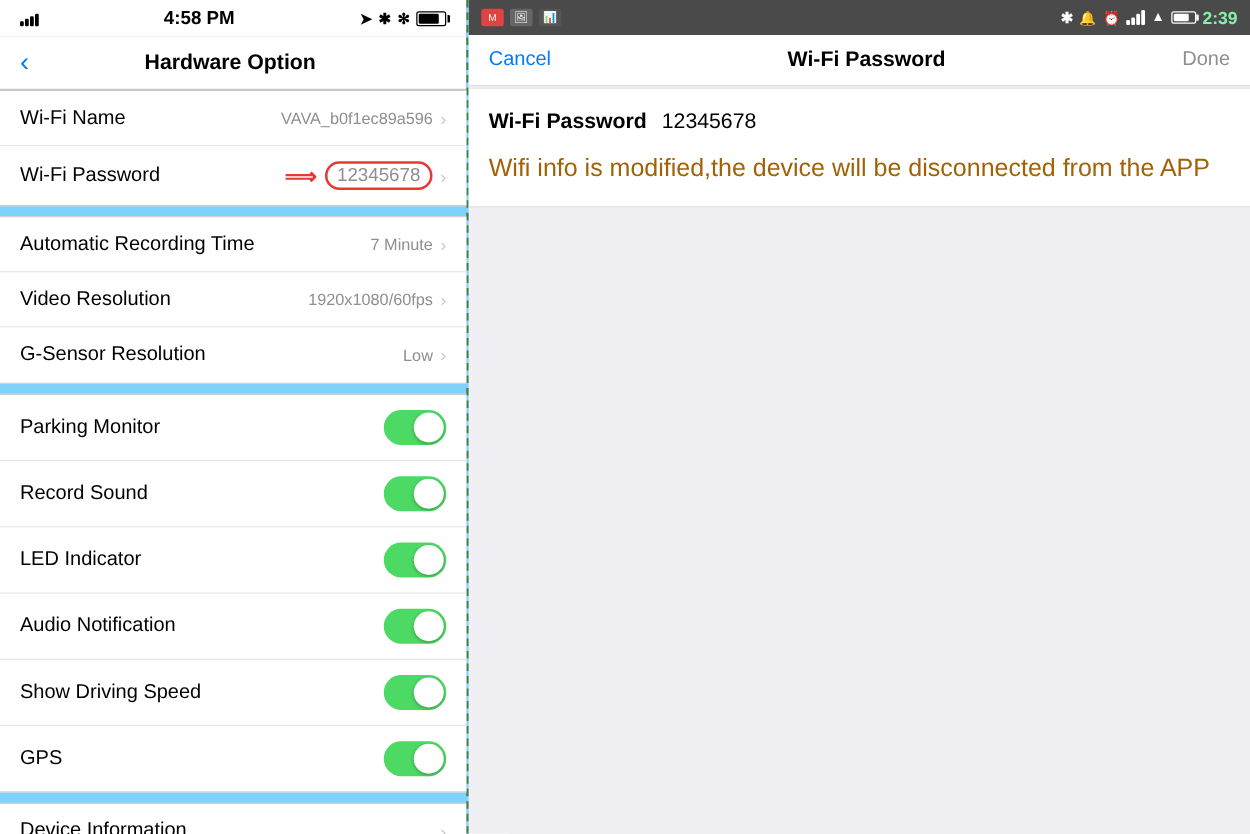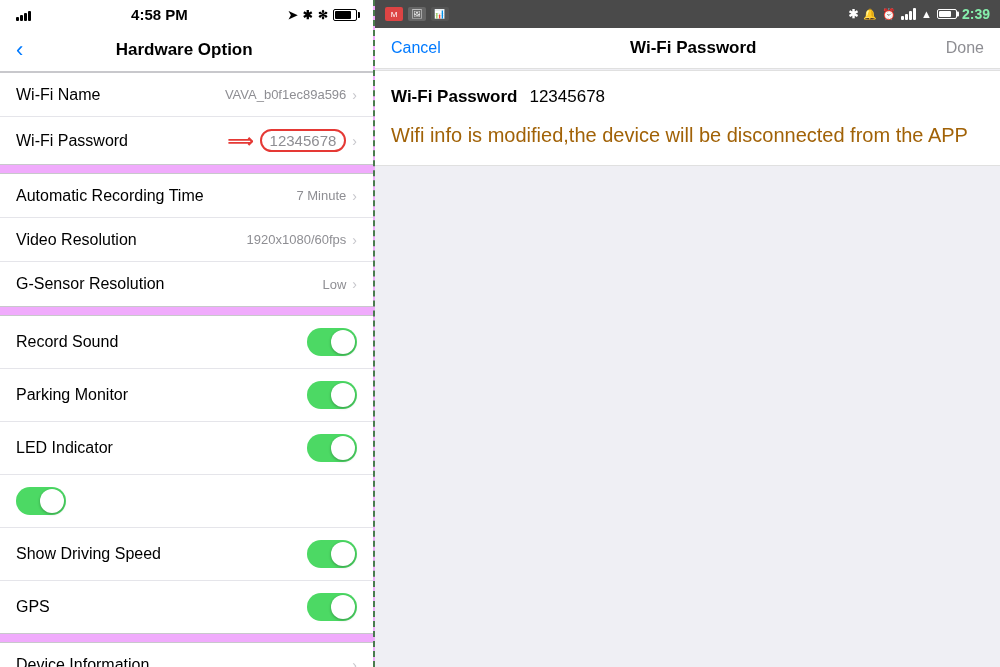--- a/index.html
+++ b/index.html
@@ -9,21 +9,21 @@
       display: flex;
       width: 1000px;
       height: 667px;
       overflow: hidden;
     }
 
     
     .left-panel {
       width: 375px;
       height: 667px;
-      background: #f0abfc;
+      background: #7dd3fc;
       display: flex;
       flex-direction: column;
       border-right: 2px dashed #4a7c4e;
       overflow: hidden;
     }
 
     
     .status-bar {
       background: #fff;
       display: flex;
@@ -396,32 +396,33 @@
       </div>
       <div class="settings-row">
         <span class="row-label">G-Sensor Resolution</span>
         <span class="row-value">Low</span>
         <span class="row-chevron">›</span>
       </div>
     </div>
 
     <div class="settings-section" style="margin-top:8px;">
       <div class="settings-row">
+        <span class="row-label">Parking Monitor</span>
+        <div class="toggle-switch"></div>
+      </div>
+      <div class="settings-row">
         <span class="row-label">Record Sound</span>
         <div class="toggle-switch"></div>
       </div>
       <div class="settings-row">
-        <span class="row-label">Parking Monitor</span>
-        <div class="toggle-switch"></div>
-      </div>
-      <div class="settings-row">
         <span class="row-label">LED Indicator</span>
         <div class="toggle-switch"></div>
       </div>
       <div class="settings-row">
+        <span class="row-label">Audio Notification</span>
         <div class="toggle-switch"></div>
       </div>
       <div class="settings-row">
         <span class="row-label">Show Driving Speed</span>
         <div class="toggle-switch"></div>
       </div>
       <div class="settings-row">
         <span class="row-label">GPS</span>
         <div class="toggle-switch"></div>
       </div>

